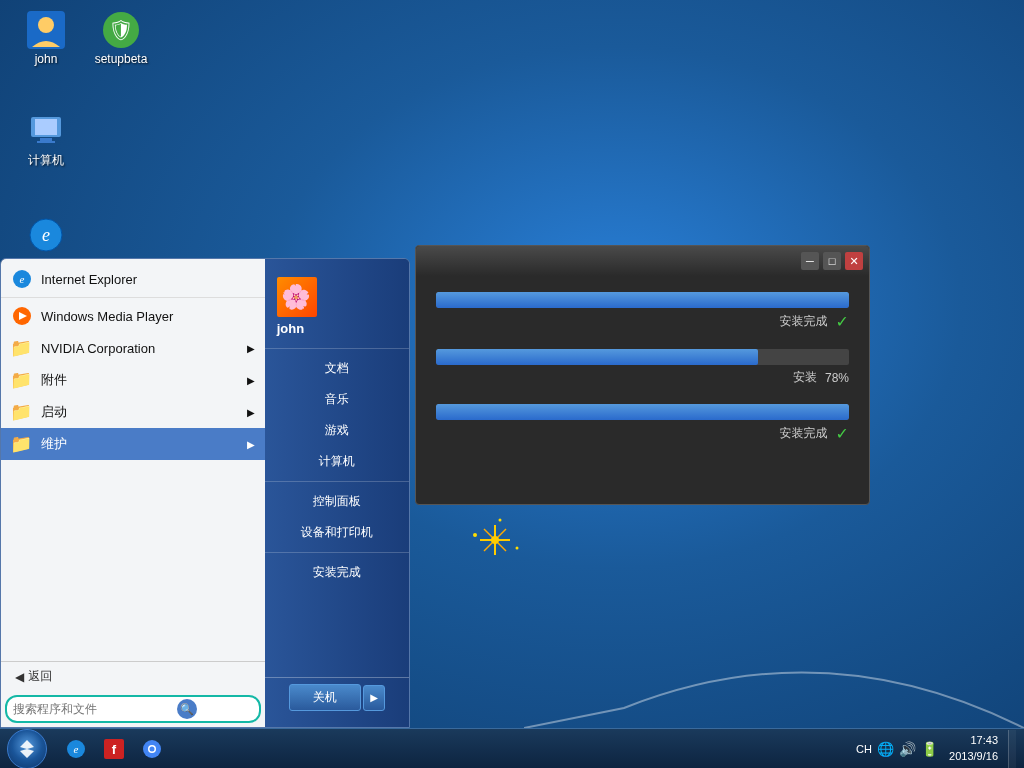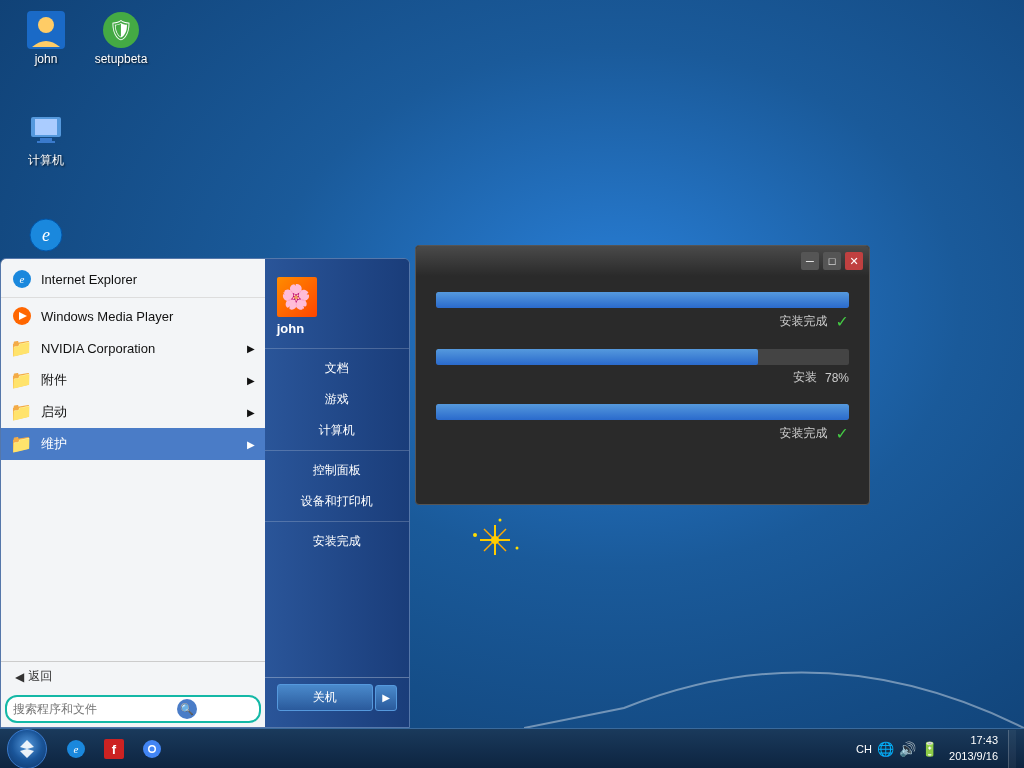--- a/index.html
+++ b/index.html
@@ -268,21 +268,21 @@
       display: flex;
       align-items: center;
       justify-content: center;
       cursor: pointer;
       color: white;
       font-size: 11px;
     }
 
     
     .start-shutdown {
-      padding: 6px 12px;
+      padding: 6px 24px;
       border-top: 1px solid rgba(255,255,255,0.3);
       display: flex;
       align-items: center;
       gap: 2px;
     }
     .shutdown-btn {
       flex: 1;
       background: linear-gradient(to bottom, #4a8acc, #2a5a9c);
       border: 1px solid #5599dd;
       border-radius: 3px;
@@ -585,20 +585,21 @@
 
     <div class="start-right">
 
       <div class="start-right-user">
         <div class="user-icon">🌸</div>
         <span>john</span>
       </div>
 
       <div class="start-right-items">
         <div class="start-right-item">文档</div>
+        <div class="start-right-item">音乐</div>
         <div class="start-right-item">游戏</div>
         <div class="start-right-item">计算机</div>
         <div style="height:1px;background:rgba(255,255,255,0.2);margin:4px 0;"></div>
         <div class="start-right-item">控制面板</div>
         <div class="start-right-item">设备和打印机</div>
         <div style="height:1px;background:rgba(255,255,255,0.2);margin:4px 0;"></div>
         <div class="start-right-item">安装完成</div>
       </div>
 
       <div class="start-shutdown">

